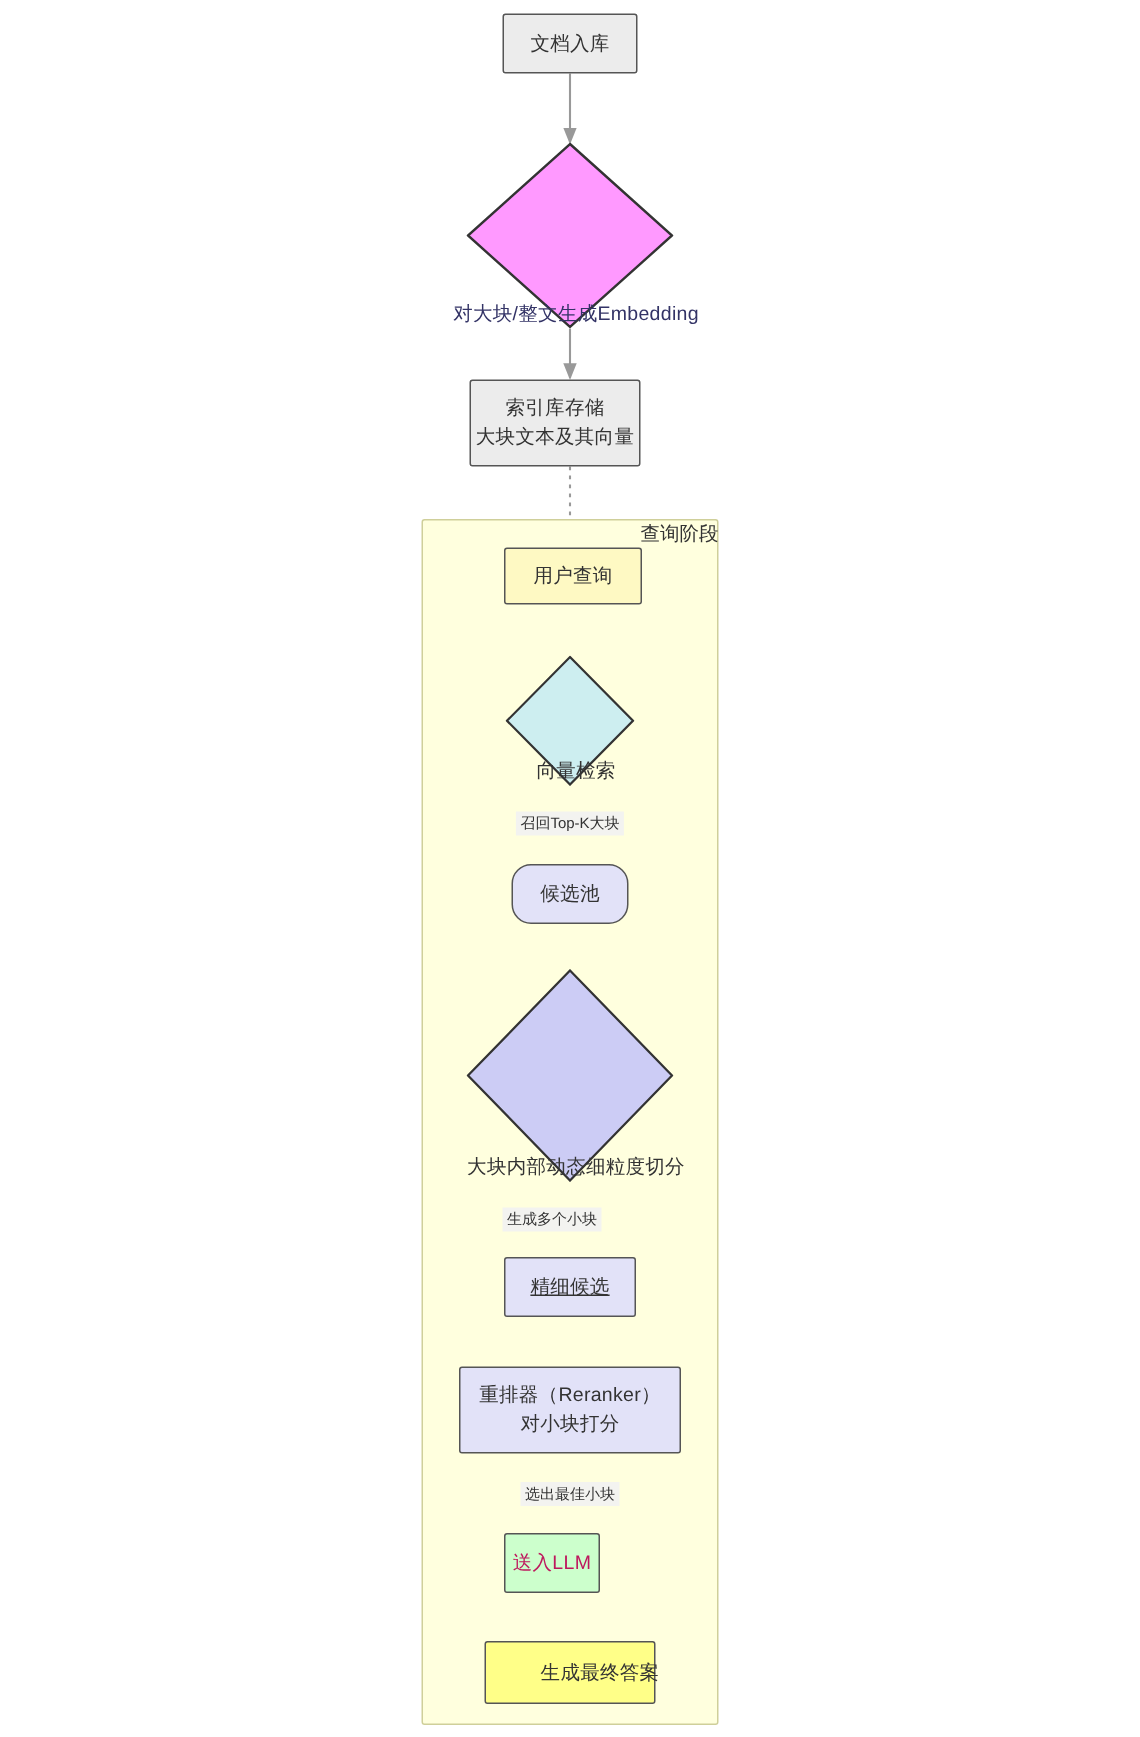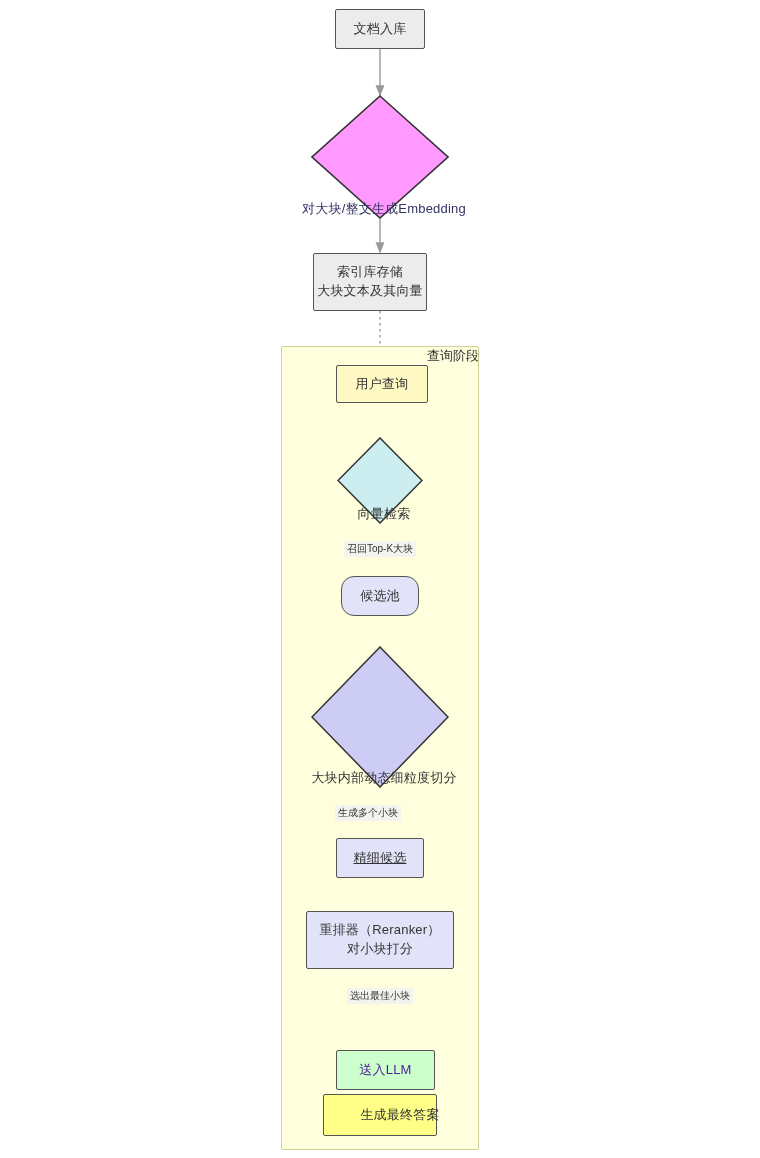--- a/index.html
+++ b/index.html
@@ -173,21 +173,21 @@
     <span class="ln">精细候选</span>
   </div>
 
   <div class="node" style="left:306px;top:911px;width:148px;height:58px;background:#e2e2f8;">
     <span class="ln">重排器（Reranker）</span>
     <span class="ln">对小块打分</span>
   </div>
 
   <div class="edge-label" style="left:380px;top:988px;">选出最佳小块</div>
 
-  <div class="node" style="left:336px;top:1022px;width:99px;height:40px;background:#ccffcc;color:#4c1d95;margin-top:28px;">
+  <div class="node" style="left:336px;top:1022px;width:64px;height:40px;background:#ccffcc;color:#be185d;">
     <span class="ln">送入LLM</span>
   </div>
 
   <div class="node" style="left:323px;top:1094px;width:114px;height:42px;background:#ffff88;padding-left:40px;">
     <span class="ln">生成最终答案</span>
   </div>
 
 </div>
 
 </body></html>

